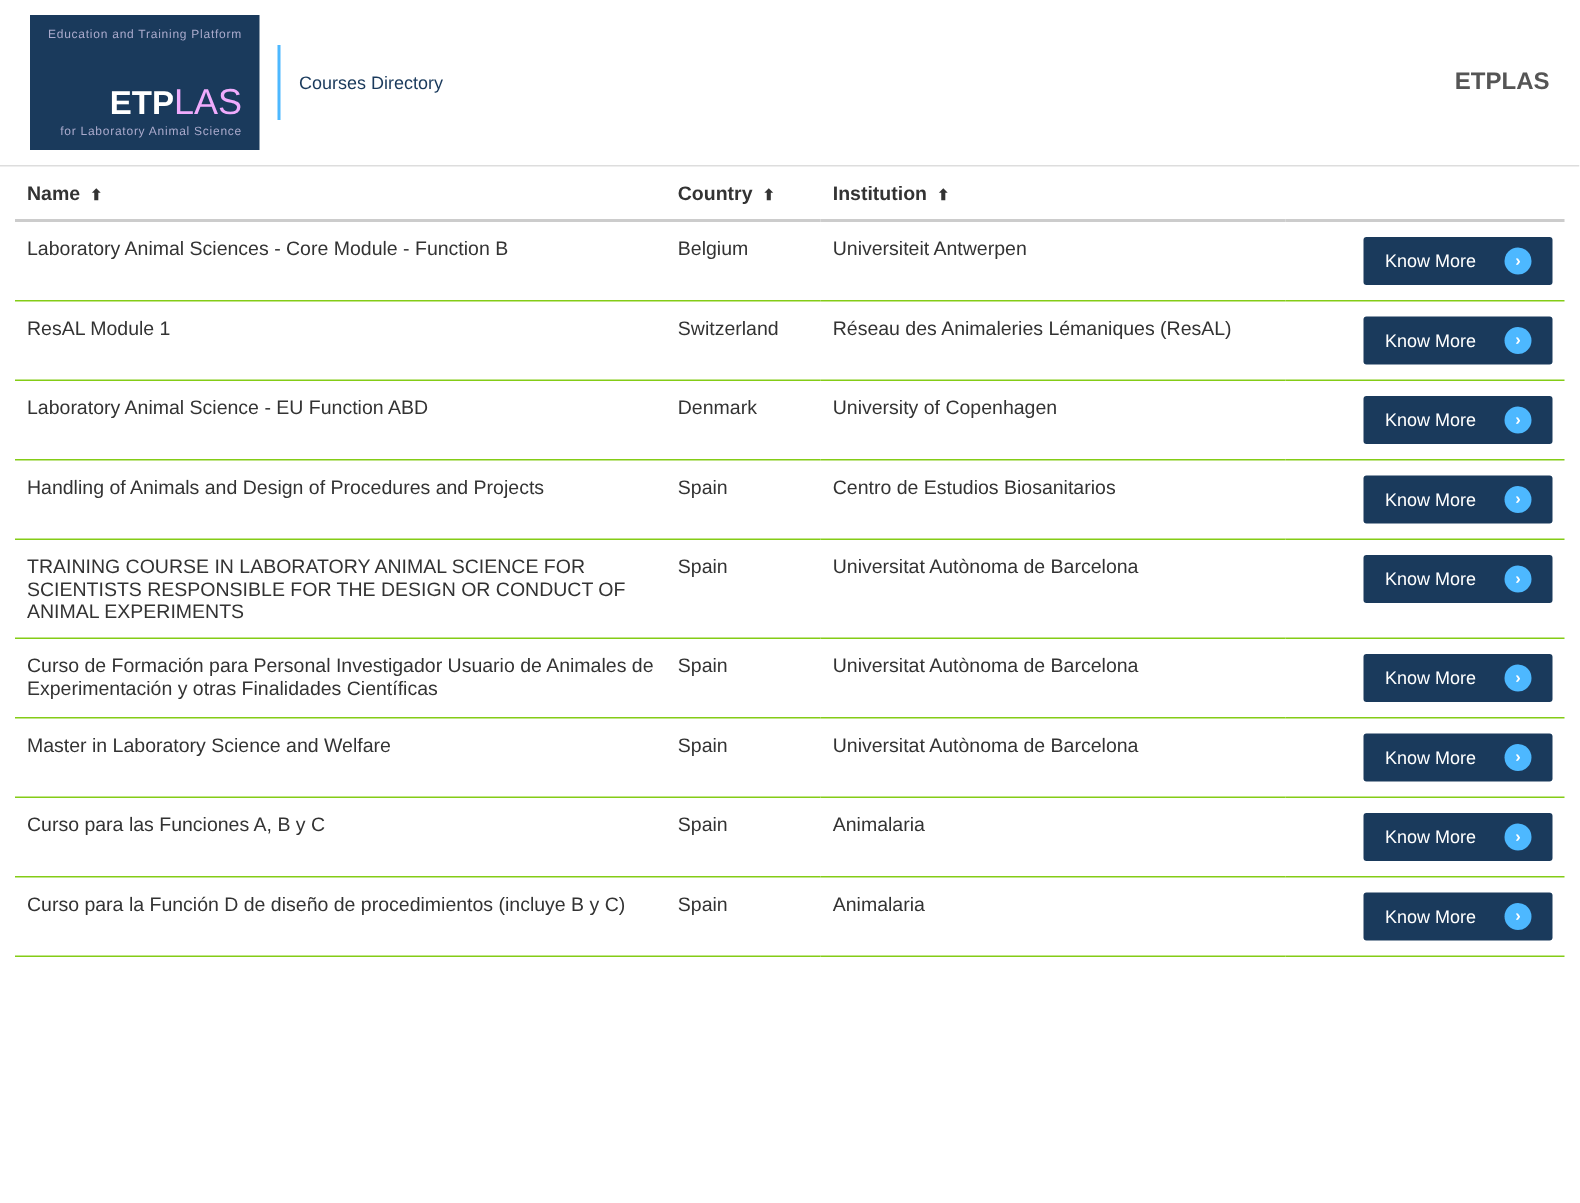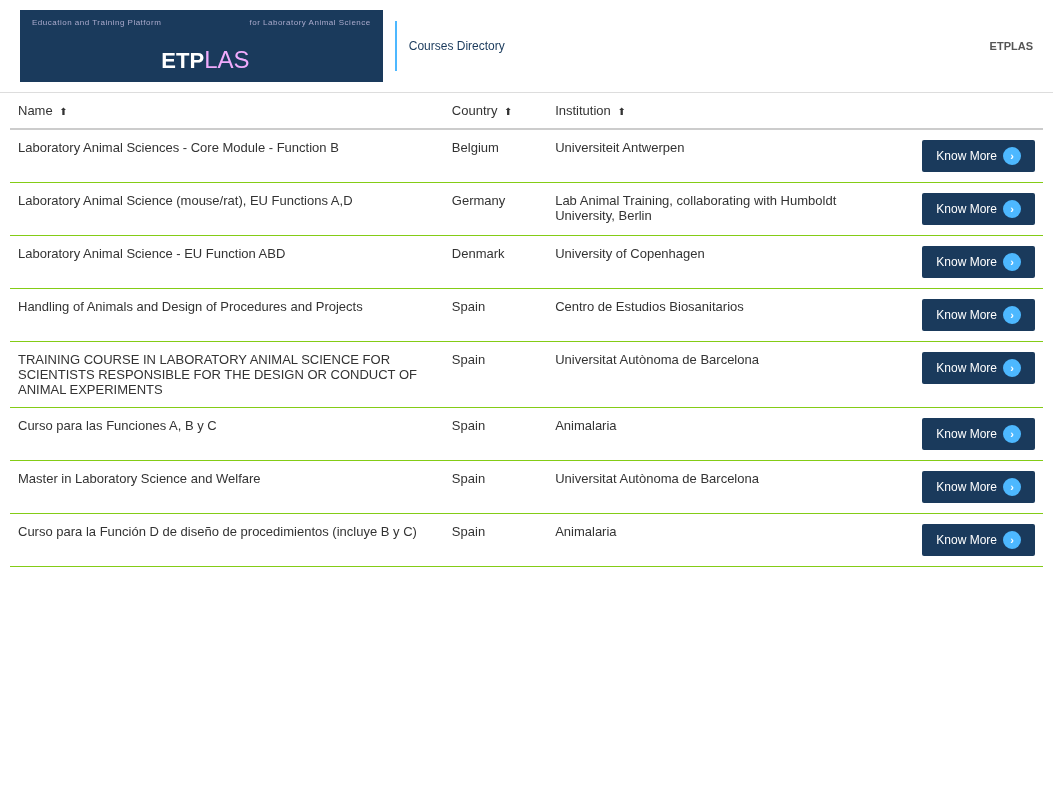--- a/index.html
+++ b/index.html
@@ -15,22 +15,22 @@
 
     .logo-container {
       display: flex;
       align-items: center;
     }
 
     .logo-box {
       background: #1a3a5c;
       padding: 8px 12px;
       display: flex;
-      flex-direction: row;
-      align-items: flex-start;
+      flex-direction: column;
+      align-items: flex-end;
     }
 
     .logo-top-text {
       font-size: 8px;
       color: #aac;
       letter-spacing: 0.5px;
     }
 
     .logo-main {
       display: flex;
@@ -63,42 +63,42 @@
       margin: 0 12px;
     }
 
     .courses-directory-text {
       font-size: 12px;
       color: #1a3a5c;
       font-weight: 300;
     }
 
     .header-nav {
-      font-size: 11px;
+      font-size: 16px;
       color: #555;
       font-weight: bold;
     }
 
     .table-container {
       padding: 0 10px;
     }
 
     table {
       width: 100%;
       border-collapse: collapse;
     }
 
     thead tr {
       border-bottom: 2px solid #ccc;
     }
 
     thead th {
       padding: 10px 8px;
       text-align: left;
-      font-weight: normal;
+      font-weight: bold;
       color: #333;
       font-size: 13px;
     }
 
     .sort-icon {
       display: inline-block;
       font-size: 10px;
       margin-left: 3px;
       color: #333;
     }
@@ -120,21 +120,21 @@
 
     .know-more-btn {
       background: #1a3a5c;
       color: #fff;
       border: none;
       padding: 7px 14px;
       cursor: pointer;
       font-size: 12px;
       display: inline-flex;
       align-items: center;
-      gap: 6px;
+      gap: 19px;
       border-radius: 2px;
     }
 
     .know-more-btn .btn-arrow {
       display: inline-block;
       width: 18px;
       height: 18px;
       background: #4db8ff;
       border-radius: 50%;
       text-align: center;
@@ -186,23 +186,23 @@
     <tr>
           <td class="name-col">Laboratory Animal Sciences - Core Module - Function B</td>
           <td class="country-col">Belgium</td>
           <td class="institution-col">Universiteit Antwerpen</td>
           <td class="action-col"><button class="know-more-btn">
               <span>Know More</span>
               <span class="btn-arrow">›</span>
             </button></td>
         </tr>
         <tr>
-          <td class="name-col">Laboratory Animal Science (mouse/rat), EU Functions A,D</td>
-          <td class="country-col">Germany</td>
-          <td class="institution-col">Lab Animal Training, collaborating with Humboldt University, Berlin</td>
+          <td class="name-col">ResAL Module 1</td>
+          <td class="country-col">Switzerland</td>
+          <td class="institution-col">Réseau des Animaleries Lémaniques (ResAL)</td>
           <td class="action-col"><button class="know-more-btn">
               <span>Know More</span>
               <span class="btn-arrow">›</span>
             </button></td>
         </tr>
         <tr>
           <td class="name-col">Laboratory Animal Science - EU Function ABD</td>
           <td class="country-col">Denmark</td>
           <td class="institution-col">University of Copenhagen</td>
           <td class="action-col"><button class="know-more-btn">
@@ -222,32 +222,41 @@
         <tr>
           <td class="name-col">TRAINING COURSE IN LABORATORY ANIMAL SCIENCE FOR SCIENTISTS RESPONSIBLE FOR THE DESIGN OR CONDUCT OF ANIMAL EXPERIMENTS</td>
           <td class="country-col">Spain</td>
           <td class="institution-col">Universitat Autònoma de Barcelona</td>
           <td class="action-col"><button class="know-more-btn">
               <span>Know More</span>
               <span class="btn-arrow">›</span>
             </button></td>
         </tr>
         <tr>
+          <td class="name-col">Curso de Formación para Personal Investigador Usuario de Animales de Experimentación y otras Finalidades Científicas</td>
+          <td class="country-col">Spain</td>
+          <td class="institution-col">Universitat Autònoma de Barcelona</td>
+          <td class="action-col"><button class="know-more-btn">
+              <span>Know More</span>
+              <span class="btn-arrow">›</span>
+            </button></td>
+        </tr>
+        <tr>
+          <td class="name-col">Master in Laboratory Science and Welfare</td>
+          <td class="country-col">Spain</td>
+          <td class="institution-col">Universitat Autònoma de Barcelona</td>
+          <td class="action-col"><button class="know-more-btn">
+              <span>Know More</span>
+              <span class="btn-arrow">›</span>
+            </button></td>
+        </tr>
+        <tr>
           <td class="name-col">Curso para las Funciones A, B y C</td>
           <td class="country-col">Spain</td>
           <td class="institution-col">Animalaria</td>
-          <td class="action-col"><button class="know-more-btn">
-              <span>Know More</span>
-              <span class="btn-arrow">›</span>
-            </button></td>
-        </tr>
-        <tr>
-          <td class="name-col">Master in Laboratory Science and Welfare</td>
-          <td class="country-col">Spain</td>
-          <td class="institution-col">Universitat Autònoma de Barcelona</td>
           <td class="action-col"><button class="know-more-btn">
               <span>Know More</span>
               <span class="btn-arrow">›</span>
             </button></td>
         </tr>
         <tr>
           <td class="name-col">Curso para la Función D de diseño de procedimientos (incluye B y C)</td>
           <td class="country-col">Spain</td>
           <td class="institution-col">Animalaria</td>
           <td class="action-col"><button class="know-more-btn">

